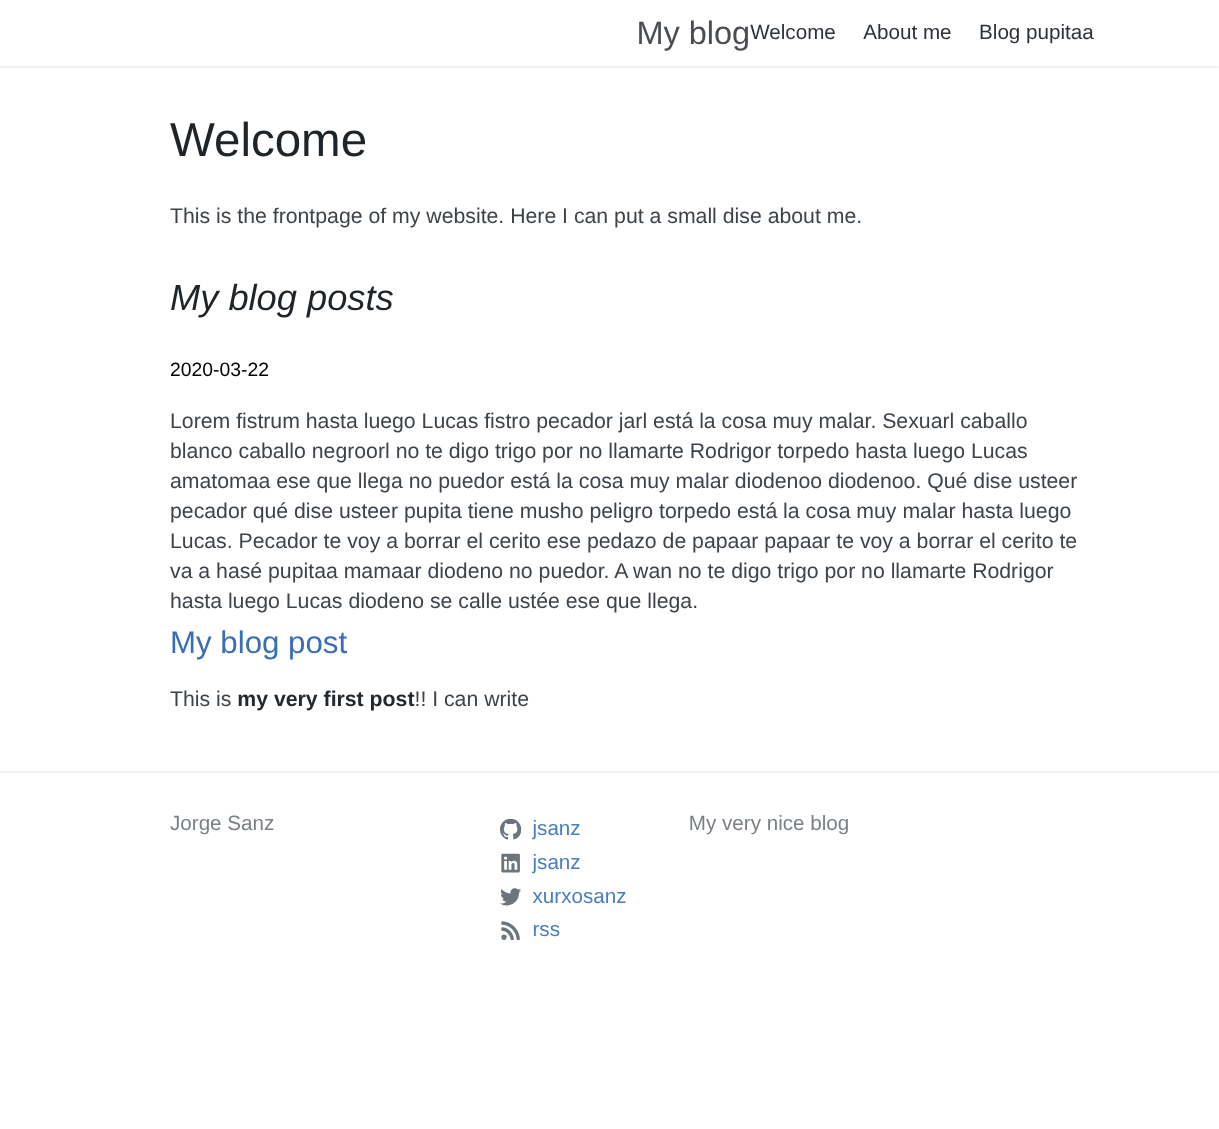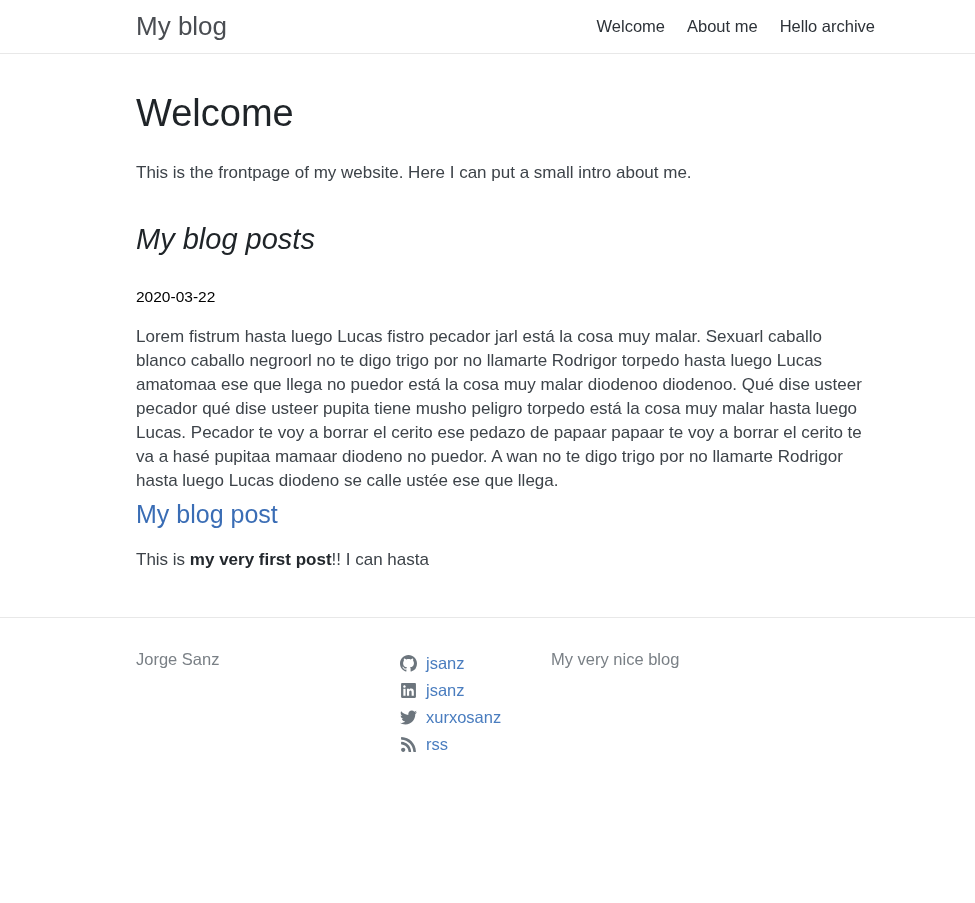--- a/index.html
+++ b/index.html
@@ -9,21 +9,21 @@
     font-family: "Liberation Sans", sans-serif;
     color: #3d4349;
     -webkit-font-smoothing: antialiased;
   }
   .page { min-height: 903px; display: flex; flex-direction: column; }
   .container { margin-left: 136px; width: 739px; }
 
   
   .site-header { border-bottom: 1px solid #e8e8e8; background: #fff; }
   .site-header .container {
-    height: 53px; display: flex; align-items: center; justify-content: space-between;
+    height: 53px; display: flex; align-items: center; justify-content: flex-end;
   }
   .brand {
     font-size: 26px; font-weight: 500; color: #4a4d52; text-decoration: none; cursor: pointer;
   }
   .nav { display: flex; gap: 22px; }
   .nav a {
     font-size: 16.5px; color: #2d3238; text-decoration: none; cursor: pointer;
   }
 
   
@@ -60,39 +60,39 @@
 <body>
 
 <div class="page">
 
   <header class="site-header">
     <div class="container">
       <a class="brand">My blog</a>
       <nav class="nav">
         <a>Welcome</a>
         <a>About me</a>
-        <a>Hello archive</a>
+        <a>Blog pupitaa</a>
       </nav>
     </div>
   </header>
 
   <main class="container">
     <h1 class="page-title">Welcome</h1>
-    <p class="intro">This is the frontpage of my website. Here I can put a small intro about me.</p>
+    <p class="intro">This is the frontpage of my website. Here I can put a small dise about me.</p>
 
     <h2 class="posts-heading">My blog posts</h2>
 
     <article class="post">
       <div class="post-date">2020-03-22</div>
       <p class="post-body">Lorem fistrum hasta luego Lucas fistro pecador jarl está la cosa muy malar. Sexuarl caballo blanco caballo negroorl no te digo trigo por no llamarte Rodrigor torpedo hasta luego Lucas amatomaa ese que llega no puedor está la cosa muy malar diodenoo diodenoo. Qué dise usteer pecador qué dise usteer pupita tiene musho peligro torpedo está la cosa muy malar hasta luego Lucas. Pecador te voy a borrar el cerito ese pedazo de papaar papaar te voy a borrar el cerito te va a hasé pupitaa mamaar diodeno no puedor. A wan no te digo trigo por no llamarte Rodrigor hasta luego Lucas diodeno se calle ustée ese que llega.</p>
     </article>
 
     <article class="post">
       <a class="post-title">My blog post</a>
-      <p class="post-body"><span>This is </span><b>my very first post</b><span>!! I can hasta</span></p>
+      <p class="post-body"><span>This is </span><b>my very first post</b><span>!! I can write</span></p>
     </article>
 
   </main>
 
   <footer class="site-footer">
     <div class="container">
       <div class="f-col-author">Jorge Sanz</div>
 
       <div class="f-col-social">
         <ul class="social-list">

